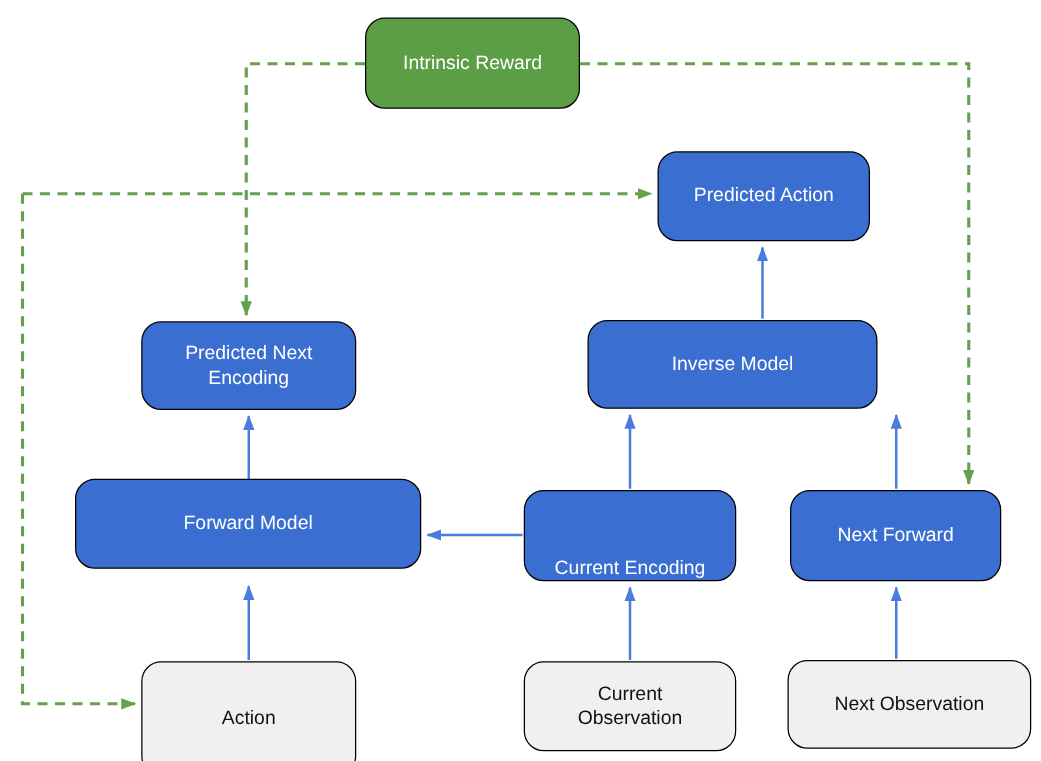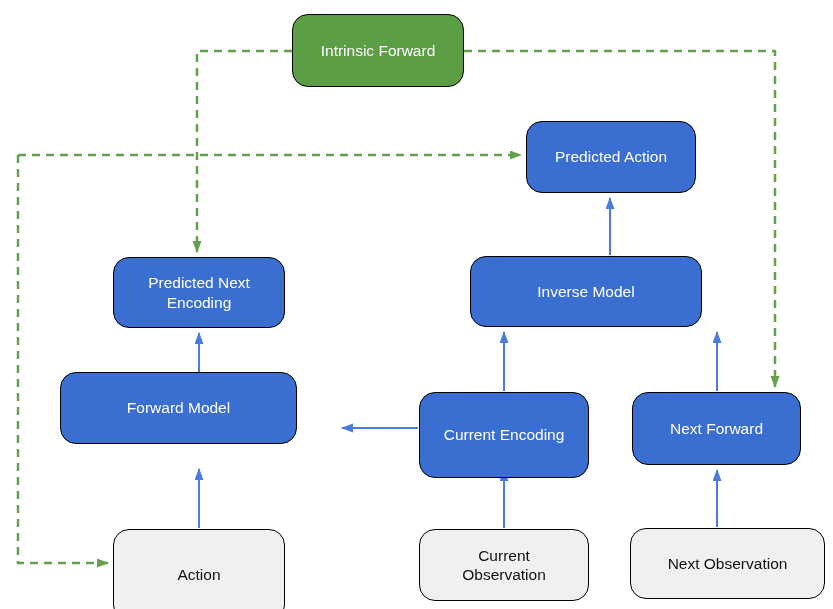--- a/index.html
+++ b/index.html
@@ -71,40 +71,40 @@
 
     <g stroke="#64a04d" stroke-width="2.5" fill="none" stroke-dasharray="8 6">
       <polyline points="292,51 197,51 197,252" marker-end="url(#arrow-green)"></polyline>
       <polyline points="464,51 775,51 775,387" marker-end="url(#arrow-green)"></polyline>
       <polyline points="18,155 521,155" marker-end="url(#arrow-green)"></polyline>
       <polyline points="18,155 18,563 108,563" marker-end="url(#arrow-green)"></polyline>
     </g>
   </svg>
 
   <div class="node green" style="left:292px; top:14px; width:172px; height:73px;">
-    <span class="label">Intrinsic Forward</span>
+    <span class="label">Intrinsic Reward</span>
   </div>
 
   <div class="node blue" style="left:113px; top:257px; width:172px; height:71px;">
     <span class="label wrap-narrow">Predicted Next Encoding</span>
   </div>
 
   <div class="node blue" style="left:526px; top:121px; width:170px; height:72px;">
     <span class="label">Predicted Action</span>
   </div>
 
   <div class="node blue" style="left:470px; top:256px; width:232px; height:71px;">
     <span class="label">Inverse Model</span>
   </div>
 
-  <div class="node blue" style="left:60px; top:372px; width:237px; height:72px;">
+  <div class="node blue" style="left:60px; top:383px; width:277px; height:72px;">
     <span class="label">Forward Model</span>
   </div>
 
-  <div class="node blue" style="left:419px; top:392px; width:170px; height:86px;">
+  <div class="node blue" style="left:419px; top:392px; width:170px; height:73px;align-items:flex-end;">
     <span class="label">Current Encoding</span>
   </div>
 
   <div class="node blue" style="left:632px; top:392px; width:169px; height:73px;">
     <span class="label">Next Forward</span>
   </div>
 
   <div class="node gray" style="left:113px; top:529px; width:172px; height:92px;">
     <span class="label">Action</span>
   </div>

